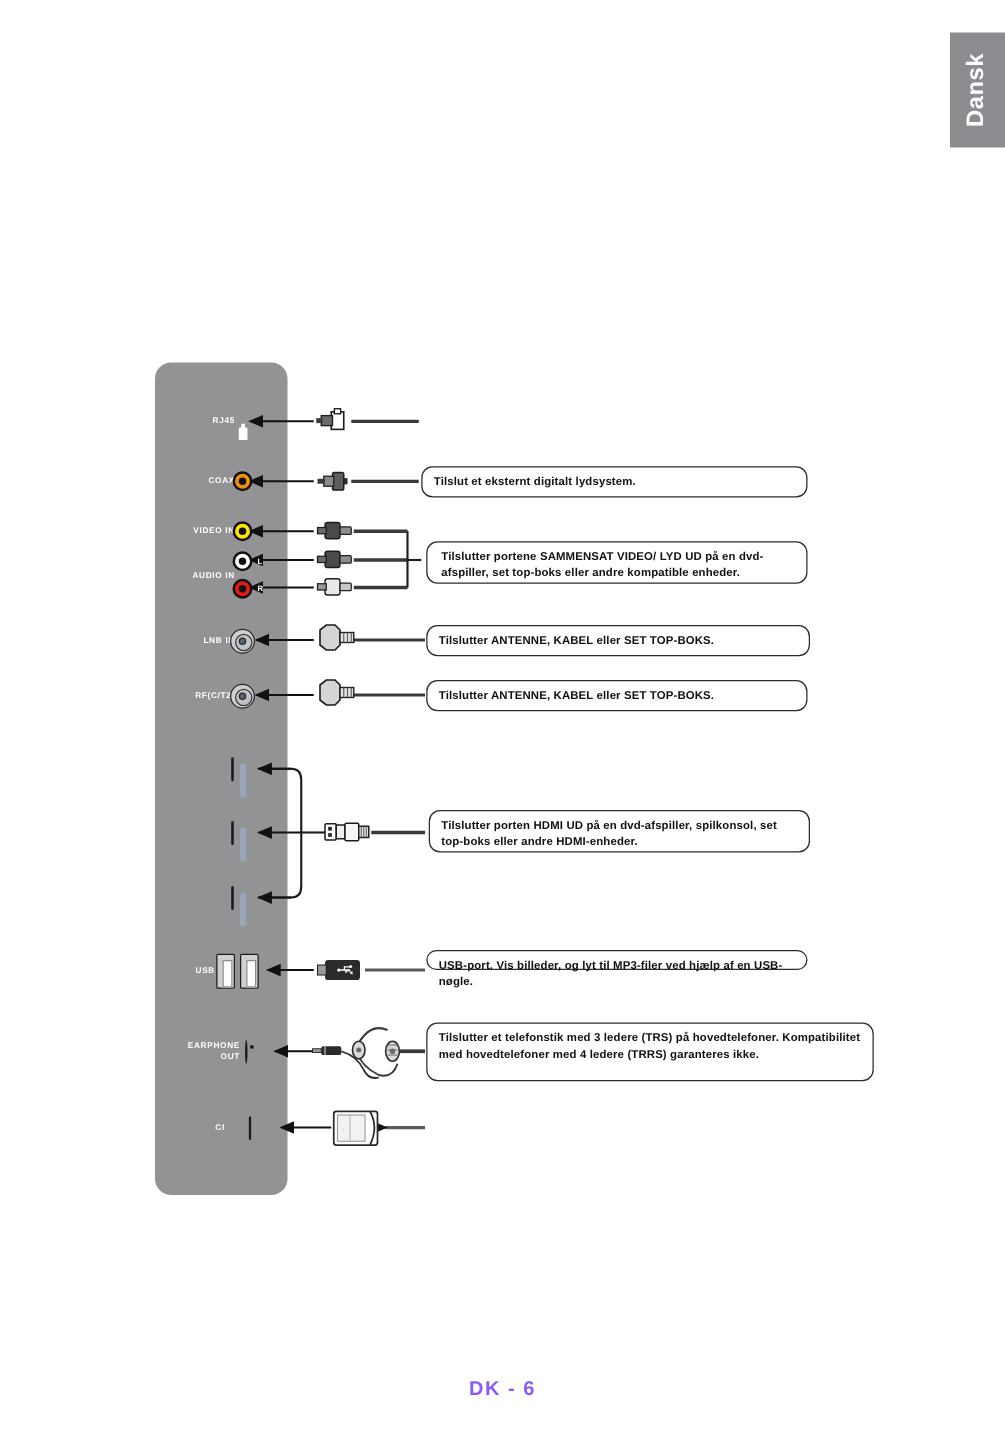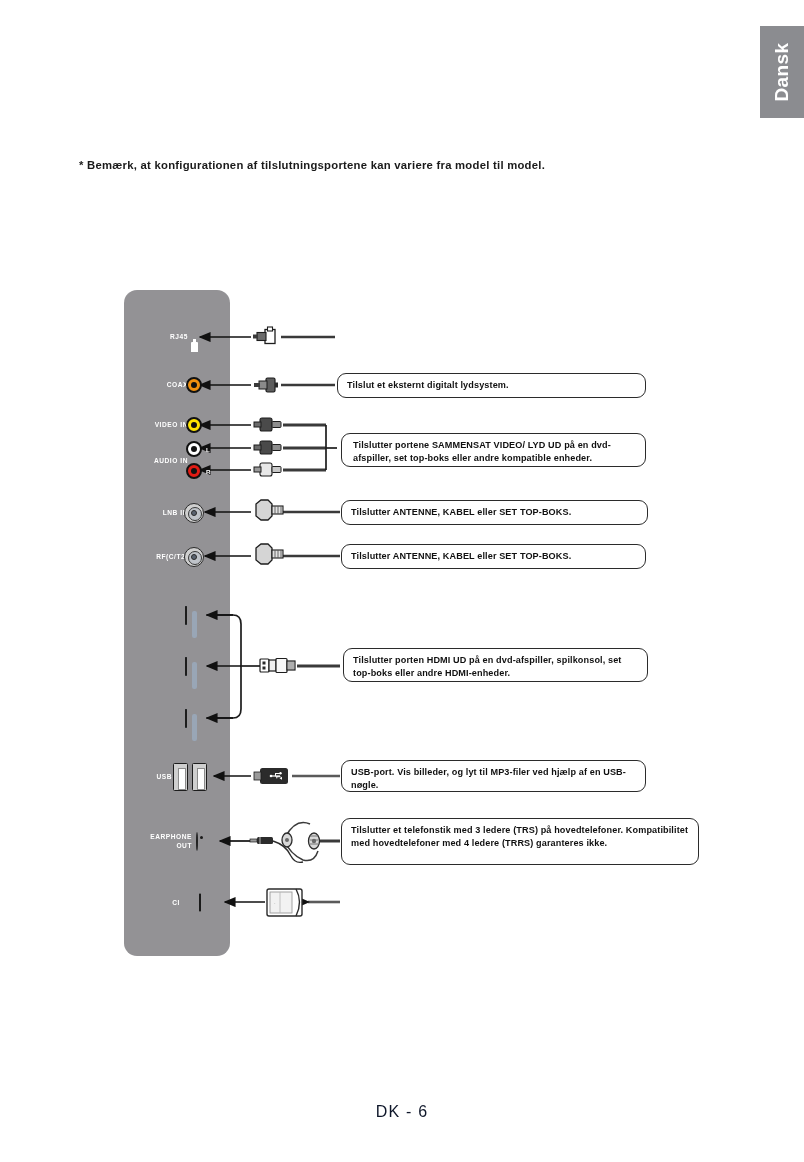--- a/index.html
+++ b/index.html
@@ -223,35 +223,34 @@
     letter-spacing: 0.12px;
   }
 
   
   .footer {
     position: absolute;
     left: 0; top: 1103px;
     width: 804px;
     text-align: center;
     font-size: 16px;
-    font-weight: normal;
+    font-weight: bold;
     letter-spacing: 1.2px;
-    color: #0f172a;
+    color: #8b5cf6;
   }
 </style>
 </head>
 <body>
 
 <div id="page">
 
   <div class="lang-tab">
     <span>Dansk</span>
   </div>
 
-  <div class="note">* Bemærk, at konfigurationen af tilslutningsportene kan variere fra model til model.</div>
 
   <div id="diagram">
 
     <div class="panel"></div>
 
     <svg width="804" height="1000" style="position:absolute;left:0;top:0;">
       <defs>
         <marker id="arw" markerWidth="7" markerHeight="7" refX="6.2" refY="3" orient="auto">
           <path d="M0,0 L7,3 L0,6 z" fill="#111"></path>
         </marker>
@@ -509,21 +508,21 @@
     <div class="callout" style="left:337px;top:373px;width:309px;height:25px;">Tilslut et eksternt digitalt lydsystem.</div>
 
     <div class="callout" style="left:341px;top:433px;width:305px;height:34px;padding-left:11px;">Tilslutter portene SAMMENSAT VIDEO/ LYD UD på en dvd-afspiller, set top-boks eller andre kompatible enheder.</div>
 
     <div class="callout" style="left:341px;top:500px;width:307px;height:25px;">Tilslutter ANTENNE, KABEL eller SET TOP-BOKS.</div>
 
     <div class="callout" style="left:341px;top:544px;width:305px;height:25px;">Tilslutter ANTENNE, KABEL eller SET TOP-BOKS.</div>
 
     <div class="callout" style="left:343px;top:648px;width:305px;height:34px;">Tilslutter porten HDMI UD på en dvd-afspiller, spilkonsol, set top-boks eller andre HDMI-enheder.</div>
 
-    <div class="callout" style="left:341px;top:760px;width:305px;height:32px;">USB-port. Vis billeder, og lyt til MP3-filer ved hjælp af en USB-nøgle.</div>
+    <div class="callout" style="left:341px;top:760px;width:305px;height:16px;">USB-port. Vis billeder, og lyt til MP3-filer ved hjælp af en USB-nøgle.</div>
 
     <div class="callout" style="left:341px;top:818px;width:358px;height:47px;">Tilslutter et telefonstik med 3 ledere (TRS) på hovedtelefoner. Kompatibilitet med hovedtelefoner med 4 ledere (TRRS) garanteres ikke.</div>
 
 
   </div>
 
   <div class="footer">DK - 6</div>
 
 </div>
 

